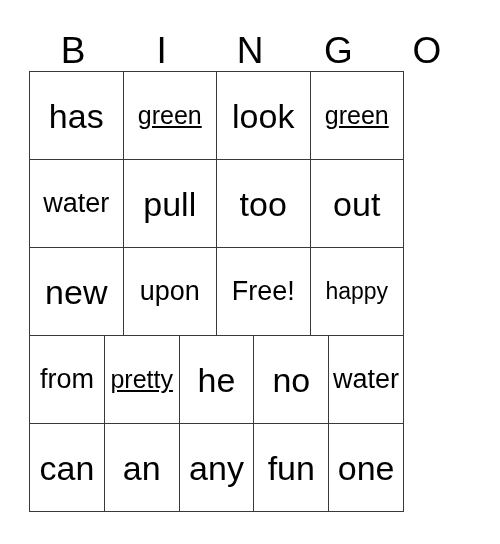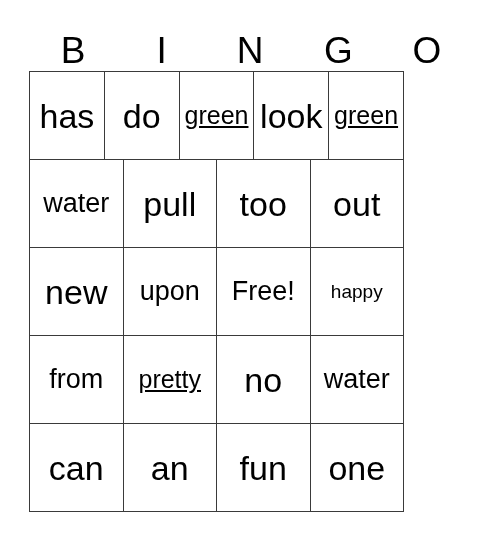--- a/index.html
+++ b/index.html
@@ -69,43 +69,40 @@
     text-align: center;
     line-height: 1;
     white-space: nowrap;
     padding: 0 2px;
   }
 
   
   .size-lg  { font-size: 34px; }
   .size-md  { font-size: 27px; }
   .size-sm  { font-size: 25px; text-decoration: underline; }
-  .size-xs  { font-size: 19px; }
+  .size-xs  { font-size: 23px; }
 </style>
 </head>
 <body>
 
 <div id="bingo-card">
 
   <div class="header-row">
     <div class="header-cell">B</div>
     <div class="header-cell">I</div>
     <div class="header-cell">N</div>
     <div class="header-cell">G</div>
     <div class="header-cell">O</div>
   </div>
 
   <div class="bingo-grid">
 
     <div class="bingo-row">
       <div class="bingo-cell">
           <span class="cell-text size-lg">has</span>
-        </div>
-      <div class="bingo-cell">
-          <span class="cell-text size-lg">do</span>
         </div>
       <div class="bingo-cell">
           <span class="cell-text size-sm">green</span>
         </div>
       <div class="bingo-cell">
           <span class="cell-text size-lg">look</span>
         </div>
       <div class="bingo-cell">
           <span class="cell-text size-sm">green</span>
         </div>
@@ -142,35 +139,41 @@
     </div>
 
     <div class="bingo-row">
       <div class="bingo-cell">
           <span class="cell-text size-md">from</span>
         </div>
       <div class="bingo-cell">
           <span class="cell-text size-sm">pretty</span>
         </div>
       <div class="bingo-cell">
+          <span class="cell-text size-lg">he</span>
+        </div>
+      <div class="bingo-cell">
           <span class="cell-text size-lg">no</span>
         </div>
       <div class="bingo-cell">
           <span class="cell-text size-md">water</span>
         </div>
     </div>
 
     <div class="bingo-row">
       <div class="bingo-cell">
           <span class="cell-text size-lg">can</span>
         </div>
       <div class="bingo-cell">
           <span class="cell-text size-lg">an</span>
         </div>
       <div class="bingo-cell">
+          <span class="cell-text size-lg">any</span>
+        </div>
+      <div class="bingo-cell">
           <span class="cell-text size-lg">fun</span>
         </div>
       <div class="bingo-cell">
           <span class="cell-text size-lg">one</span>
         </div>
     </div>
 
   </div>
 </div>
 

